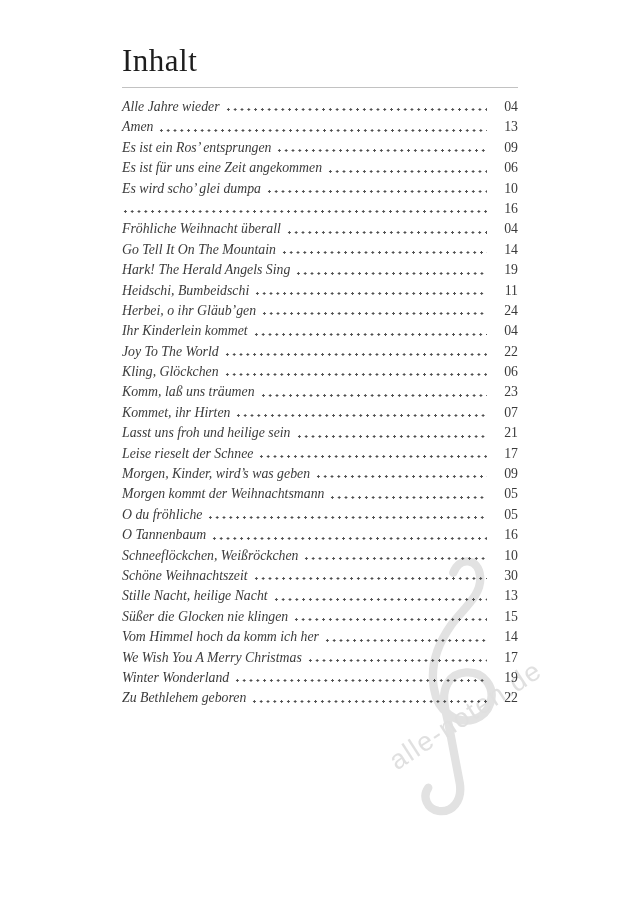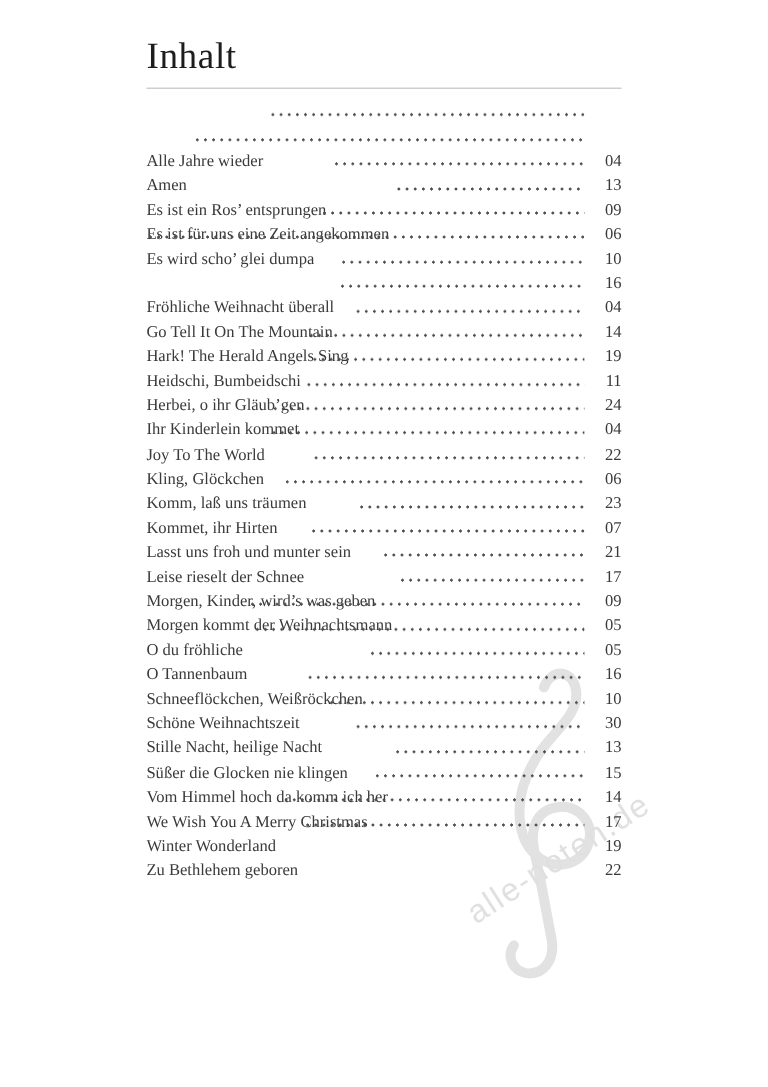--- a/index.html
+++ b/index.html
@@ -37,21 +37,21 @@
     transform: rotate(-33deg);
     transform-origin: 0 50%;
     white-space: nowrap;
   }
 
   
   .content {
     position: absolute;
     z-index: 1;
     left: 122px;
-    top: 28px;
+    top: 42px;
     width: 396px;
   }
   .doc-title {
     font-size: 31px;
     font-weight: normal;
     letter-spacing: 0.5px;
     color: #1d1d1d;
     line-height: 38px;
     margin-bottom: 7px;
   }
@@ -65,37 +65,37 @@
     display: flex;
     align-items: baseline;
     height: 20.4px;
     font-size: 13.8px;
     color: #3a3a3a;
     line-height: 20.4px;
   }
   .toc-title {
     white-space: nowrap;
     padding-right: 5px;
+    font-style: italic;
   }
   .toc-dots {
     flex: 1;
     height: 3px;
     align-self: flex-end;
     margin-bottom: 6px;
     margin-right: 7px;
     background-image: radial-gradient(circle, #4e4e4e 1.1px, transparent 1.25px);
     background-size: 6.8px 3px;
     background-position: left bottom;
     background-repeat: repeat-x;
   }
   .toc-page {
     width: 24px;
     text-align: right;
     white-space: nowrap;
-    margin-top: 41px;
   }
 </style>
 </head>
 <body>
 
 <div class="page">
 
   <div class="watermark">
     <svg class="watermark-clef" viewBox="0 0 120 300">
       <path d="M63 30
@@ -208,21 +208,21 @@
     <span class="toc-page">23</span>
   </div>
 
   <div class="toc-row">
     <span class="toc-title">Kommet, ihr Hirten</span>
     <span class="toc-dots"></span>
     <span class="toc-page">07</span>
   </div>
 
   <div class="toc-row">
-    <span class="toc-title">Lasst uns froh und munter sein</span>
+    <span class="toc-title">Lasst uns froh und heilige sein</span>
     <span class="toc-dots"></span>
     <span class="toc-page">21</span>
   </div>
 
   <div class="toc-row">
     <span class="toc-title">Leise rieselt der Schnee</span>
     <span class="toc-dots"></span>
     <span class="toc-page">17</span>
   </div>
 

